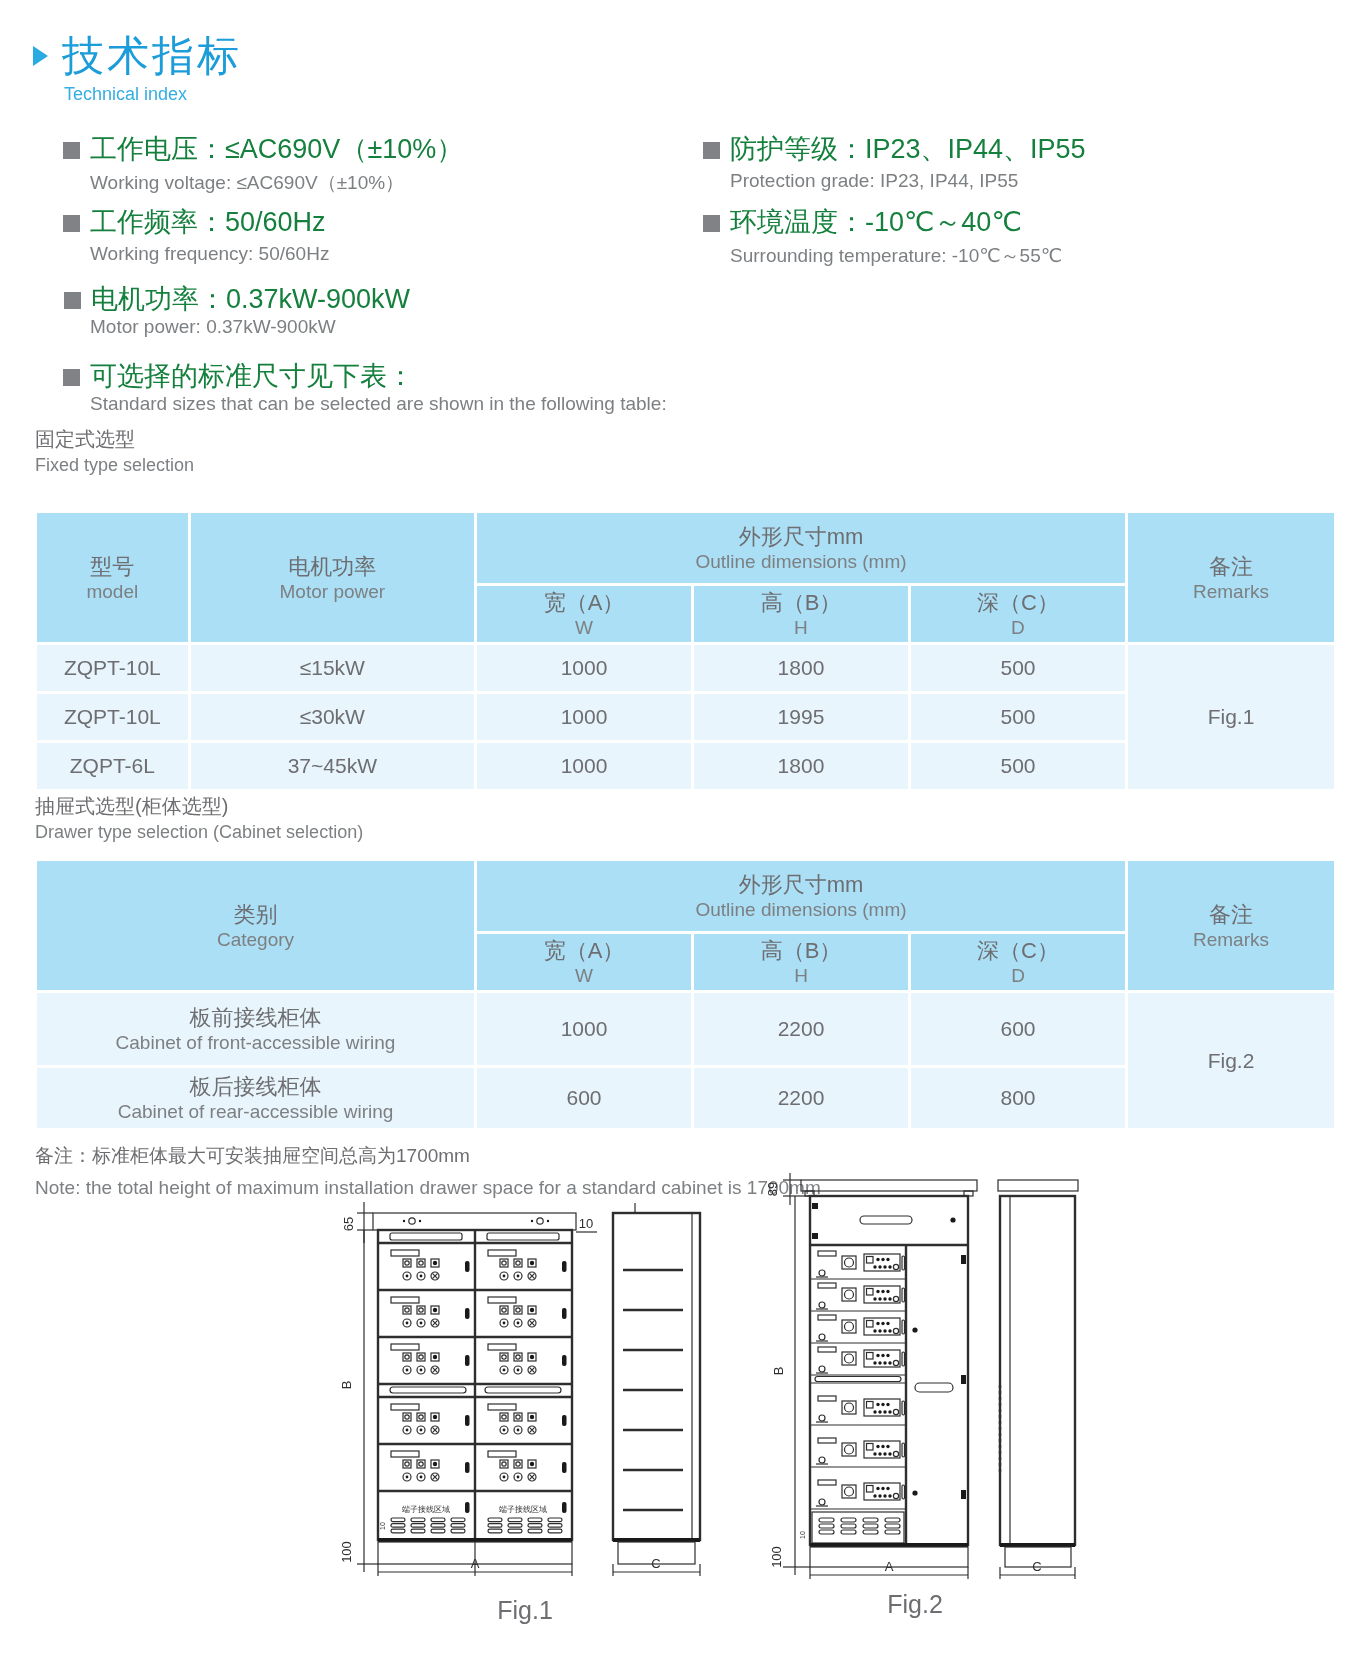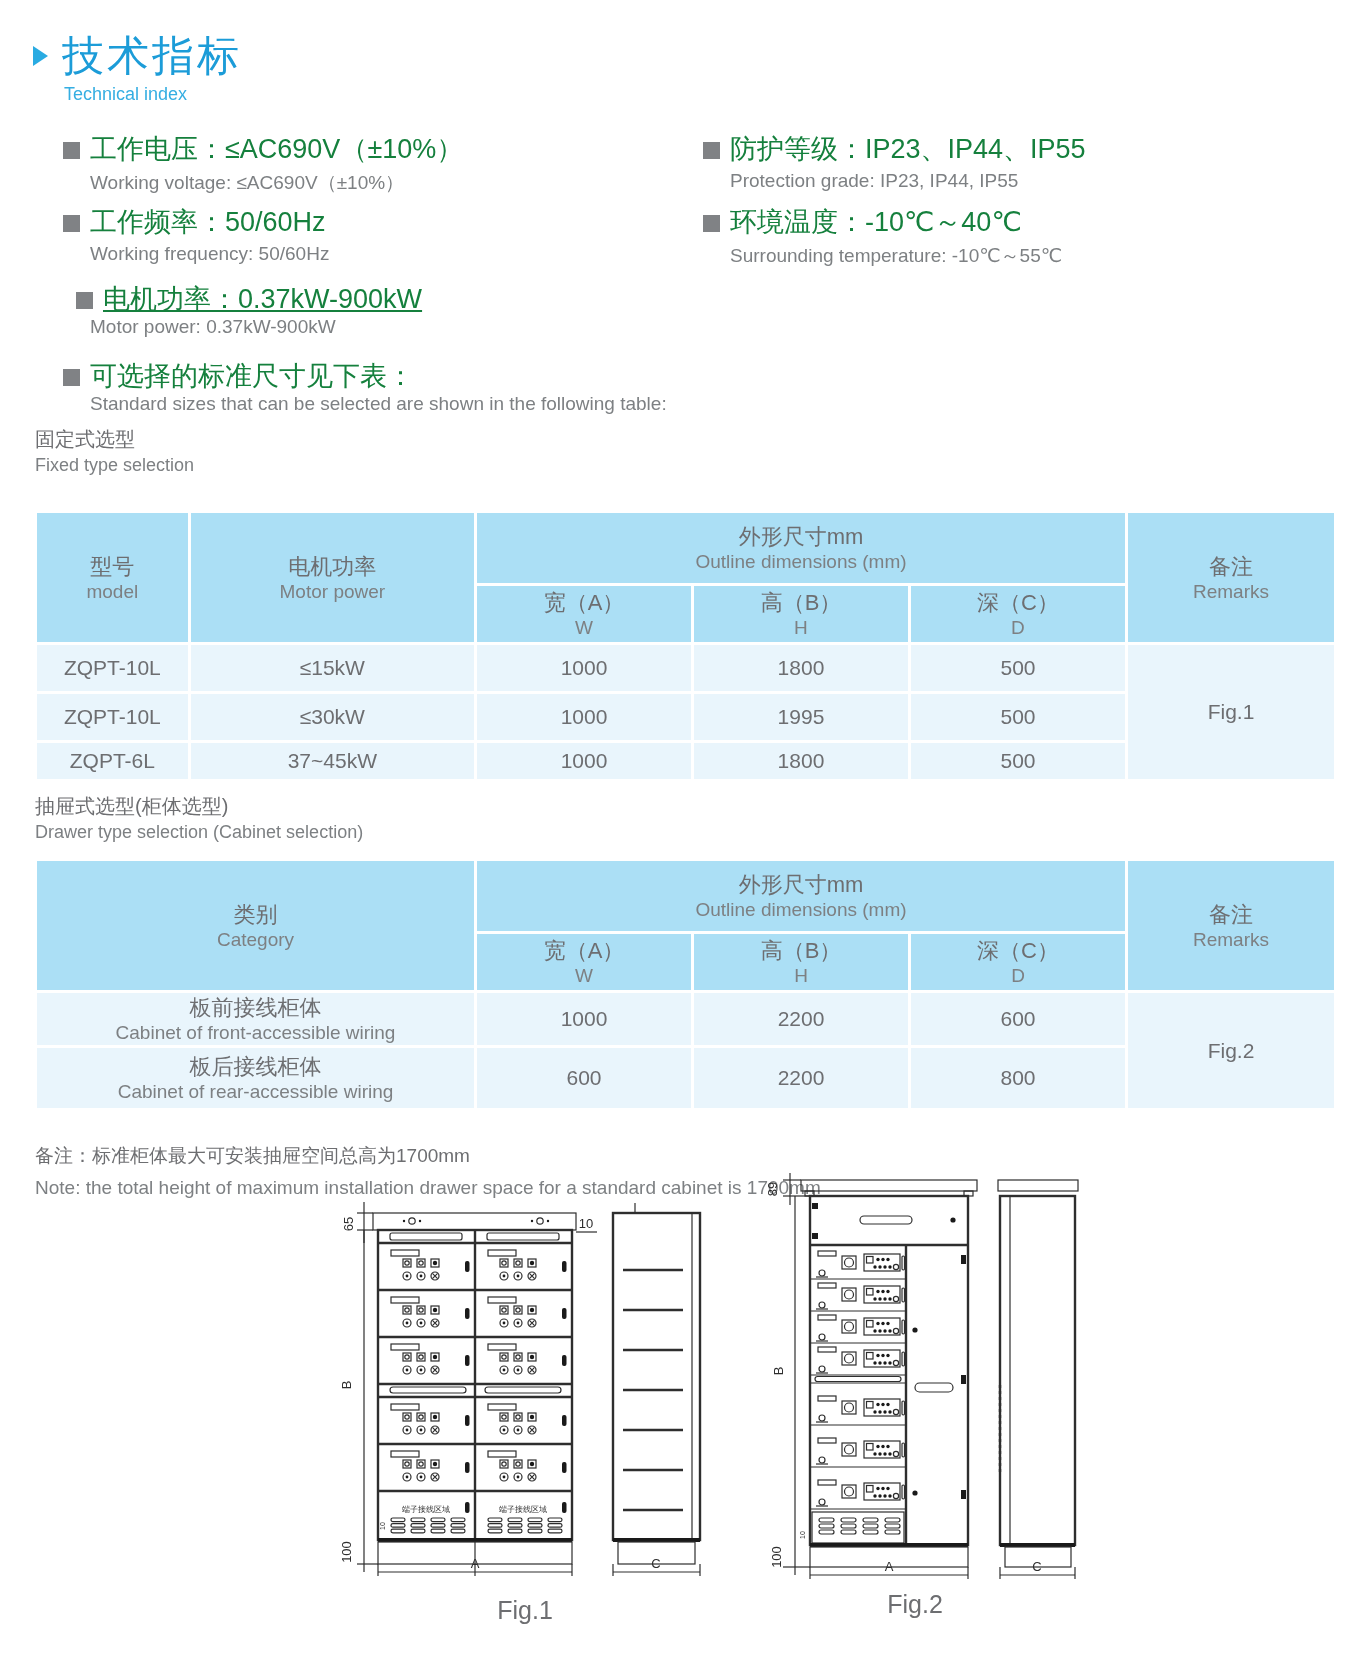--- a/index.html
+++ b/index.html
@@ -53,21 +53,21 @@
   <div class="abs spec-cn" style="left:63px;top:131px;">
     <span class="bullet"></span><span>工作电压：≤AC690V（±10%）</span>
   </div>
   <div class="abs spec-en" style="left:90px;top:170px;">Working voltage: ≤AC690V（±10%）</div>
 
   <div class="abs spec-cn" style="left:63px;top:204px;">
     <span class="bullet"></span><span>工作频率：50/60Hz</span>
   </div>
   <div class="abs spec-en" style="left:90px;top:243px;">Working frequency: 50/60Hz</div>
 
-  <div class="abs spec-cn" style="left:76px;top:281px;text-decoration:underline;">
+  <div class="abs spec-cn" style="left:64px;top:281px;">
     <span class="bullet"></span><span>电机功率：0.37kW-900kW</span>
   </div>
   <div class="abs spec-en" style="left:90px;top:316px;">Motor power: 0.37kW-900kW</div>
 
   <div class="abs spec-cn" style="left:63px;top:358px;">
     <span class="bullet"></span><span>可选择的标准尺寸见下表：</span>
   </div>
   <div class="abs spec-en" style="left:90px;top:393px;">Standard sizes that can be selected are shown in the following table:</div>
 
   <div class="abs spec-cn" style="left:703px;top:131px;">
@@ -133,21 +133,21 @@
       <td class="v-main">500</td>
       <td class="v-main" rowspan="3">Fig.1</td>
     </tr>
     <tr style="height:46px">
       <td class="v-main">ZQPT-10L</td>
       <td class="v-main">≤30kW</td>
       <td class="v-main">1000</td>
       <td class="v-main">1995</td>
       <td class="v-main">500</td>
     </tr>
-    <tr style="height:36px">
+    <tr style="height:46px">
       <td class="v-main">ZQPT-6L</td>
       <td class="v-main">37~45kW</td>
       <td class="v-main">1000</td>
       <td class="v-main">1800</td>
       <td class="v-main">500</td>
     </tr>
   </tbody>
     </table>
 
   <div class="abs sec-cn" style="left:35px;top:793px;">抽屉式选型(柜体选型)</div>
@@ -183,21 +183,21 @@
       </th>
       <th>
         <div class="h-cn">高（B）</div>
         <div class="h-en">H</div>
       </th>
       <th>
         <div class="h-cn">深（C）</div>
         <div class="h-en">D</div>
       </th>
     </tr>
-    <tr style="height:52px">
+    <tr style="height:72px">
       <td>
         <div class="v-cn">板前接线柜体</div>
         <div class="v-en">Cabinet of front-accessible wiring</div>
       </td>
       <td class="v-main">1000</td>
       <td class="v-main">2200</td>
       <td class="v-main">600</td>
       <td class="v-main" rowspan="2">Fig.2</td>
     </tr>
     <tr style="height:60px">

